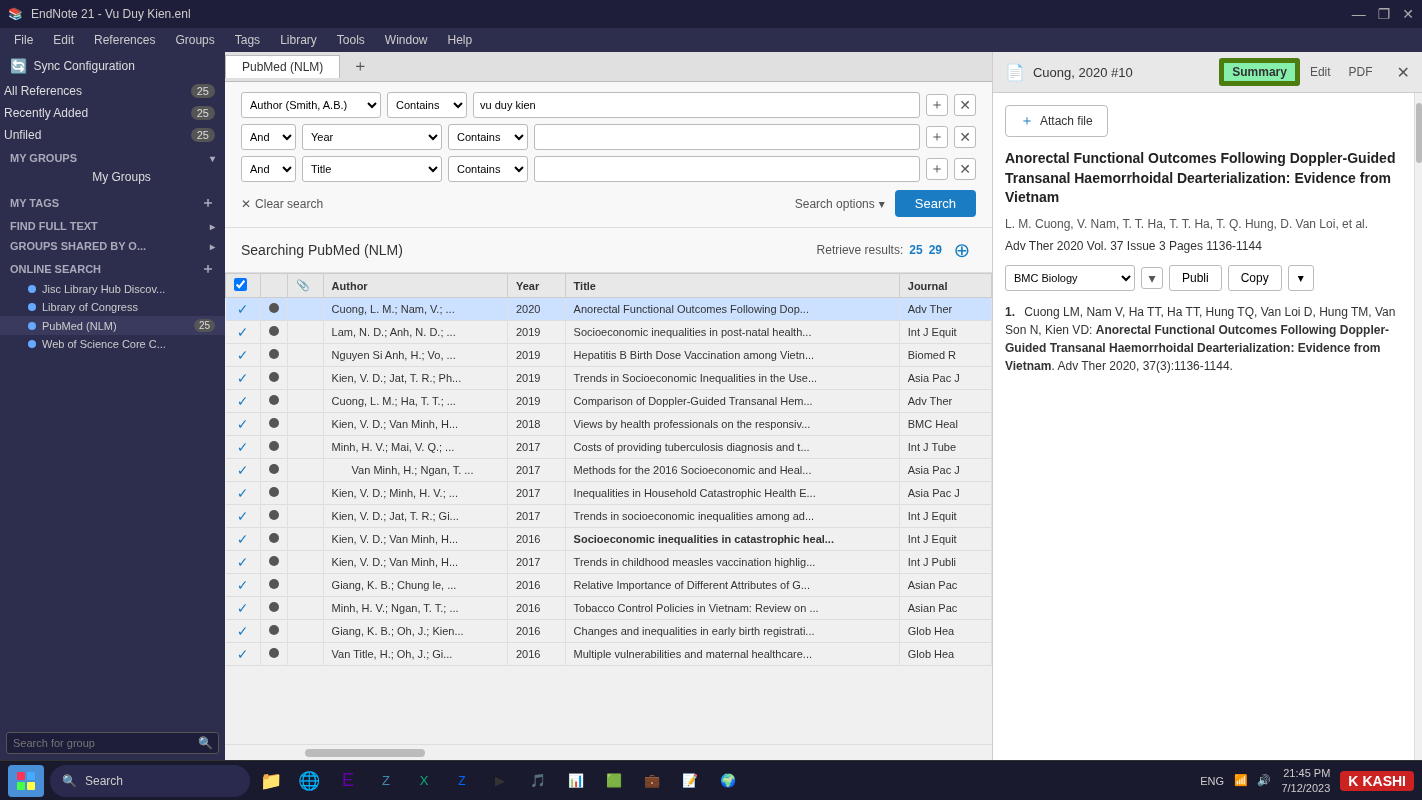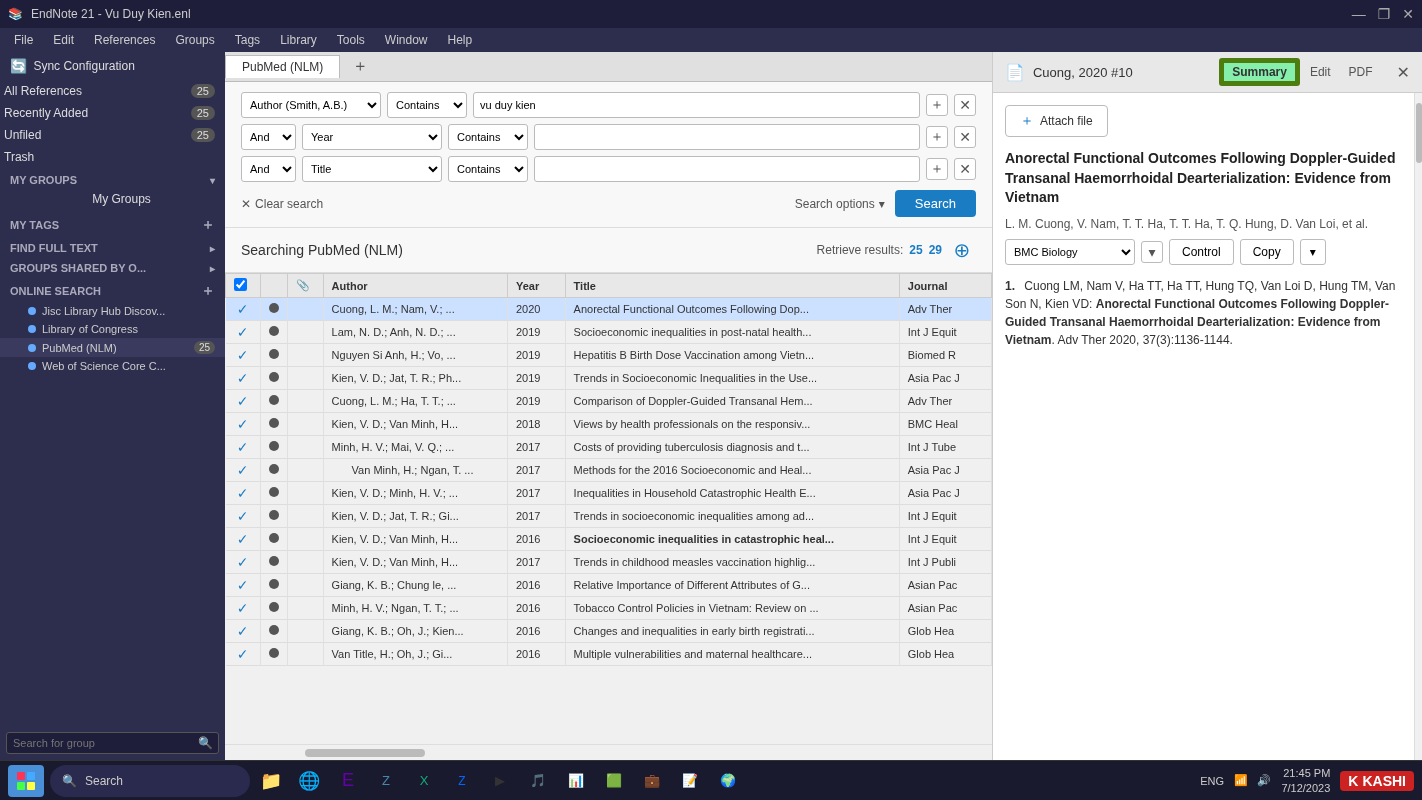--- a/index.html
+++ b/index.html
@@ -163,23 +163,20 @@
       <span class="sidebar-count">25</span>
     </div>
     <div class="sidebar-item">
       <span class="sidebar-item-label">Recently Added</span>
       <span class="sidebar-count">25</span>
     </div>
     <div class="sidebar-item">
       <span class="sidebar-item-label">Unfiled</span>
       <span class="sidebar-count">25</span>
     </div>
-    <div class="sidebar-item">
-      <span class="sidebar-item-label">Trash</span>
-    </div>
     <div class="sidebar-section">
       <span>MY GROUPS</span>
       <span class="section-arrow">▾</span>
     </div>
     <div class="sidebar-item sidebar-sub" style="padding-left:28px;">
       <span>My Groups</span>
     </div>
     <div class="sidebar-section">
       <span>MY TAGS</span>
       <span style="font-size:14px;color:#aab;">＋</span>
@@ -479,26 +476,27 @@
       <button class="right-panel-close">✕</button>
     </div>
     <div class="right-scroll-wrap">
       <div class="right-content">
         <button class="attach-btn">
           <span class="attach-icon">＋</span>
           <span>Attach file</span>
         </button>
         <div class="article-title">Anorectal Functional Outcomes Following Doppler-Guided Transanal Haemorrhoidal Dearterialization: Evidence from Vietnam</div>
         <div class="article-authors">L. M. Cuong, V. Nam, T. T. Ha, T. T. Ha, T. Q. Hung, D. Van Loi, et al.</div>
+        <div class="article-journal">Adv Ther 2020 Vol. 37 Issue 3 Pages 1136-1144</div>
         <div class="journal-select-row">
           <select class="journal-select">
             <option>BMC Biology</option>
           </select>
           <button class="icon-btn">▾</button>
-          <button class="insert-btn">Control</button>
+          <button class="insert-btn">Publi</button>
           <button class="copy-btn">Copy</button>
           <button class="expand-btn">▾</button>
         </div>
         <div class="citation-area">
           <span class="citation-num">1.</span>
           <span>Cuong LM, Nam V, Ha TT, Ha TT, Hung TQ, Van Loi D, Hung TM, Van Son N, Kien VD: </span><b>Anorectal Functional Outcomes Following Doppler-Guided Transanal Haemorrhoidal Dearterialization: Evidence from Vietnam</b><span>. Adv Ther 2020, 37(3):1136-1144.</span>
         </div>
       </div>
       <div class="right-scroll-track">
         <div class="right-scroll-thumb"></div>

